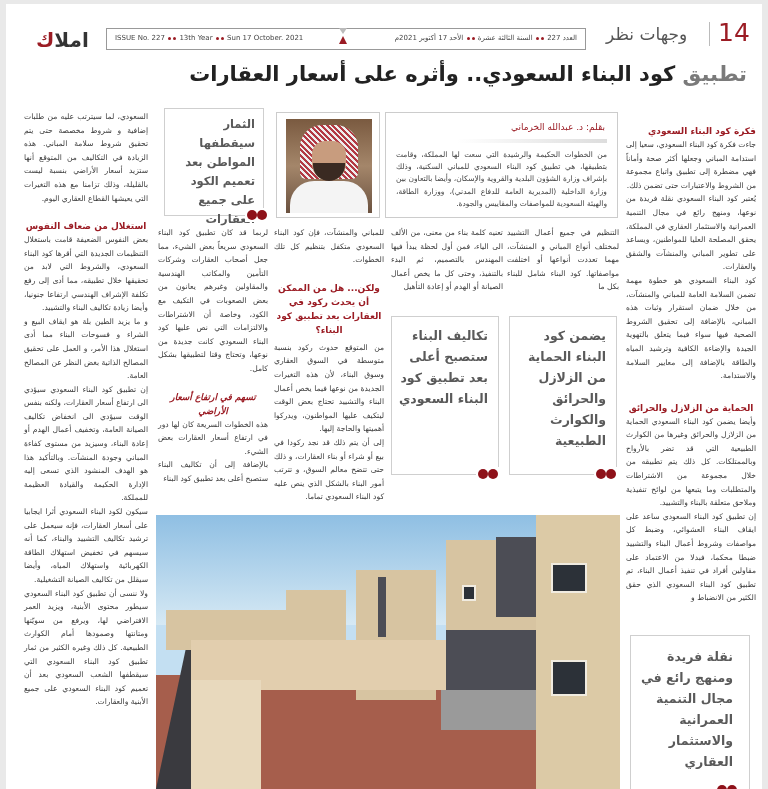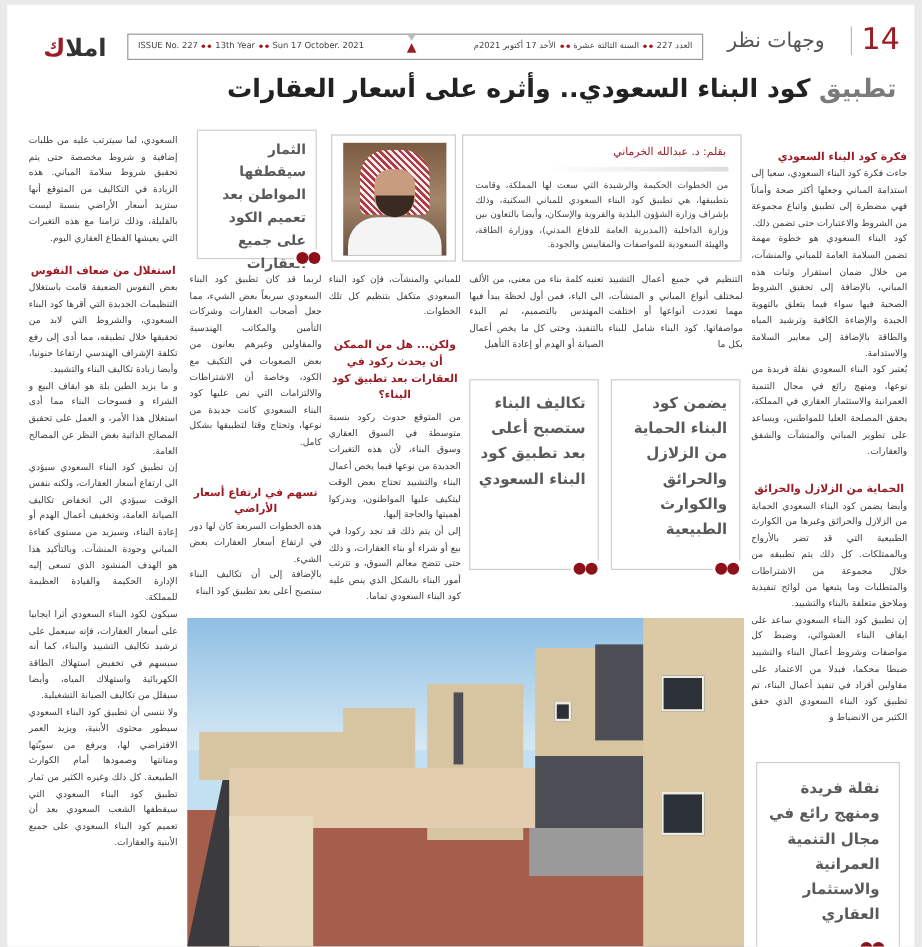--- a/index.html
+++ b/index.html
@@ -89,22 +89,22 @@
   <div class="abs page-num">14</div>
 
   <div class="abs headline">
     <span class="grey">تطبيق</span>
     <span>كود البناء السعودي.. وأثره على أسعار العقارات</span>
   </div>
 
   <div class="abs" style="left:620px; top:120px; width:130px;">
     <div class="sub" style="text-align:right;">فكرة كود البناء السعودي</div>
     <p class="body-text">جاءت فكرة كود البناء السعودي، سعيا إلى استدامة المباني وجعلها أكثر صحة وأماناً فهي مضطرة إلى تطبيق واتباع مجموعة من الشروط والاعتبارات حتى تضمن ذلك.</p>
+    <p class="body-text">يُعتبر كود البناء السعودي نقلة فريدة من نوعها، ومنهج رائع في مجال التنمية العمرانية والاستثمار العقاري في المملكة، يحقق المصلحة العليا للمواطنين، ويساعد على تطوير المباني والمنشآت والشقق والعقارات.</p>
     <p class="body-text">كود البناء السعودي هو خطوة مهمة تضمن السلامة العامة للمباني والمنشآت، من خلال ضمان استقرار وثبات هذه المباني، بالإضافة إلى تحقيق الشروط الصحية فيها سواء فيما يتعلق بالتهوية الجيدة والإضاءة الكافية وترشيد المياه والطاقة بالإضافة إلى معايير السلامة والاستدامة.</p>
-    <p class="body-text">يُعتبر كود البناء السعودي نقلة فريدة من نوعها، ومنهج رائع في مجال التنمية العمرانية والاستثمار العقاري في المملكة، يحقق المصلحة العليا للمواطنين، ويساعد على تطوير المباني والمنشآت والشقق والعقارات.</p>
     <div class="sub" style="margin-top:18px;">الحماية من الزلازل والحرائق</div>
     <p class="body-text">وأيضا يضمن كود البناء السعودي الحماية من الزلازل والحرائق وغيرها من الكوارث الطبيعية التي قد تضر بالأرواح وبالممتلكات. كل ذلك يتم تطبيقه من خلال مجموعة من الاشتراطات والمتطلبات وما يتبعها من لوائح تنفيذية وملاحق متعلقة بالبناء والتشييد.</p>
     <p class="body-text">إن تطبيق كود البناء السعودي ساعد على ايقاف البناء العشوائي، وضبط كل مواصفات وشروط أعمال البناء والتشييد ضبطا محكما، فبدلا من الاعتماد على مقاولين أفراد في تنفيذ أعمال البناء، تم تطبيق كود البناء السعودي الذي حقق الكثير من الانضباط و</p>
   </div>
 
   <div class="abs pull" style="left:624px; top:631px; width:120px; height:156px;">
     <div class="pull-text" style="padding:10px 16px 0 6px;">نقلة فريدة ومنهج رائع في مجال التنمية العمرانية والاستثمار العقاري</div>
     <div class="quote-mark" style="right:10px; bottom:-7px;">
         <span class="q1"></span>
         <span class="q2"></span>
@@ -154,21 +154,21 @@
   <div class="abs pull" style="left:158px; top:104px; width:100px; height:108px;">
     <div class="pull-text" style="padding:6px 8px 0 4px; font-size:11.5px; line-height:19px;">الثمار سيقطفها المواطن بعد تعميم الكود على جميع العقارات</div>
     <div class="quote-mark" style="right:-6px; bottom:-7px;">
         <span class="q1"></span>
         <span class="q2"></span>
       </div>
   </div>
 
   <div class="abs" style="left:152px; top:222px; width:110px;">
     <p class="body-text">لربما قد كان تطبيق كود البناء السعودي سريعاً بعض الشيء، مما جعل أصحاب العقارات وشركات التأمين والمكاتب الهندسية والمقاولين وغيرهم يعانون من بعض الصعوبات في التكيف مع الكود، وخاصة أن الاشتراطات والالتزامات التي نص عليها كود البناء السعودي كانت جديدة من نوعها، وتحتاج وقتا لتطبيقها بشكل كامل.</p>
-    <div class="sub" style="margin-top:28px;">تسهم في ارتفاع أسعار الأراضي</div>
+    <div class="sub" style="margin-top:14px;font-style:italic;">تسهم في ارتفاع أسعار الأراضي</div>
     <p class="body-text">هذه الخطوات السريعة كان لها دور في ارتفاع أسعار العقارات بعض الشيء.</p>
     <p class="body-text">بالإضافة إلى أن تكاليف البناء ستصبح أعلى بعد تطبيق كود البناء</p>
   </div>
 
   <div class="abs" style="left:18px; top:106px; width:124px;">
     <p class="body-text">السعودي، لما سيترتب عليه من طلبات إضافية و شروط مخصصة حتى يتم تحقيق شروط سلامة المباني. هذه الزيادة في التكاليف من المتوقع أنها ستزيد أسعار الأراضي بنسبة ليست بالقليلة، وذلك تزامنا مع هذه التغيرات التي يعيشها القطاع العقاري اليوم.</p>
     <div class="sub" style="margin-top:14px;">استغلال من ضعاف النفوس</div>
     <p class="body-text">بعض النفوس الضعيفة قامت باستغلال التنظيمات الجديدة التي أقرها كود البناء السعودي، والشروط التي لابد من تحقيقها خلال تطبيقه، مما أدى إلى رفع تكلفة الإشراف الهندسي ارتفاعا جنونيا، وأيضا زيادة تكاليف البناء والتشييد.</p>
     <p class="body-text">و ما يزيد الطين بلة هو ايقاف البيع و الشراء و فسوحات البناء مما أدى استغلال هذا الأمر، و العمل على تحقيق المصالح الذاتية بغض النظر عن المصالح العامة.</p>
     <p class="body-text">إن تطبيق كود البناء السعودي سيؤدي الى ارتفاع أسعار العقارات، ولكنه بنفس الوقت سيؤدي الى انخفاض تكاليف الصيانة العامة، وتخفيف أعمال الهدم أو إعادة البناء، وسيزيد من مستوى كفاءة المباني وجودة المنشآت. وبالتأكيد هذا هو الهدف المنشود الذي تسعى إليه الإدارة الحكيمة والقيادة العظيمة للمملكة.</p>

